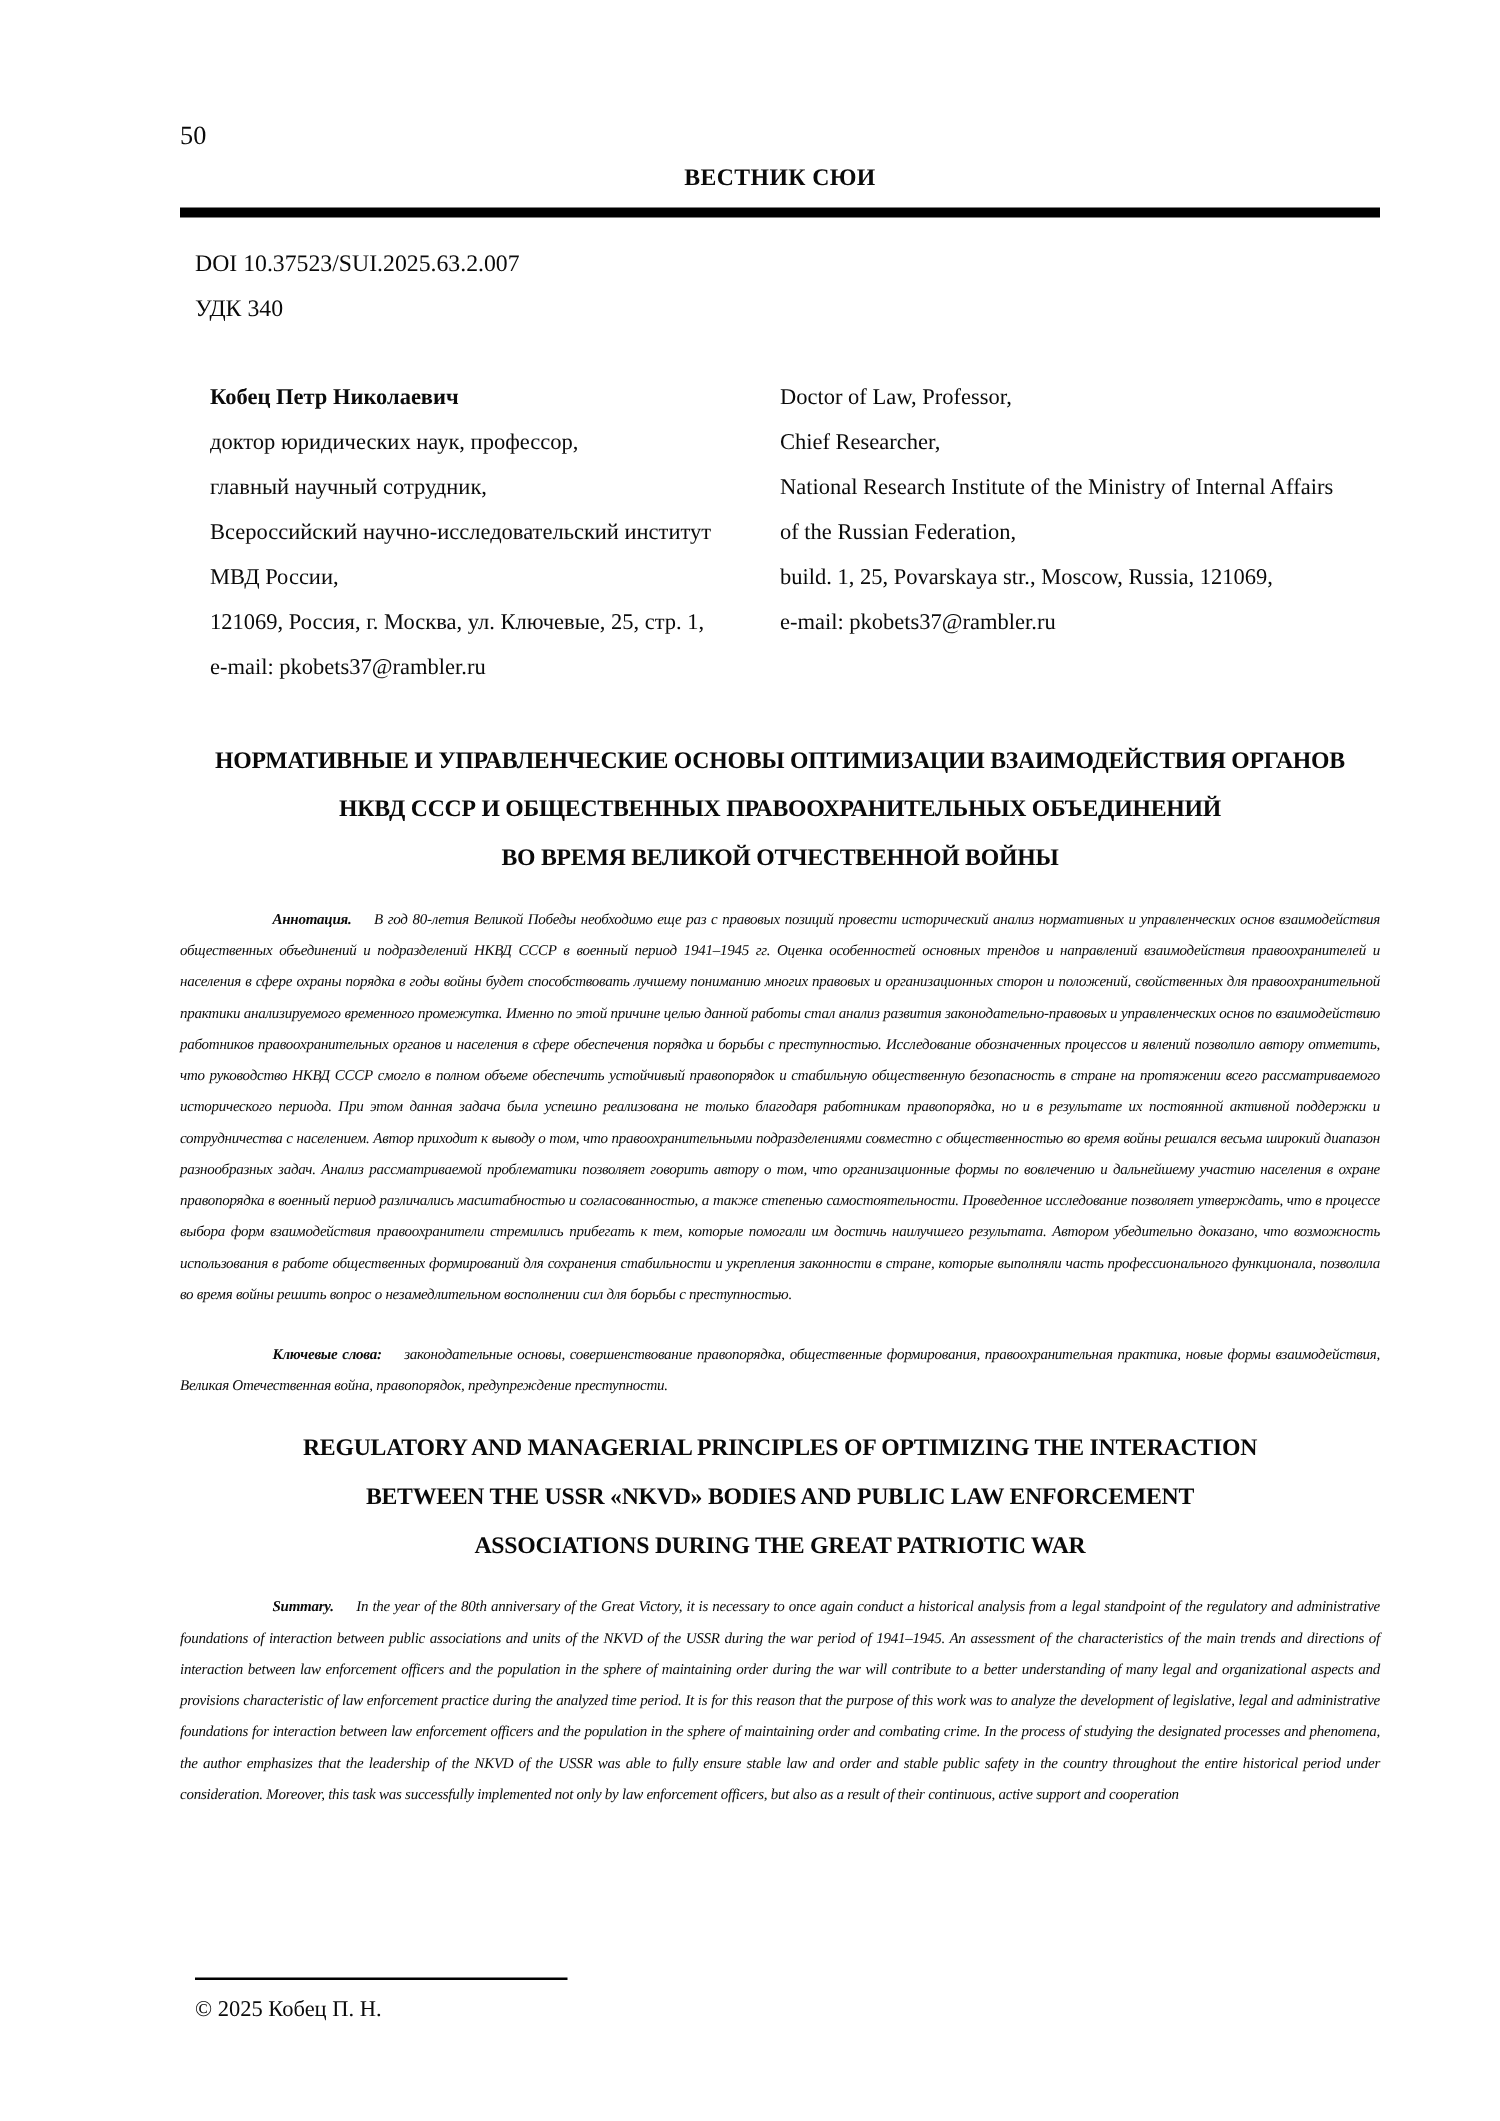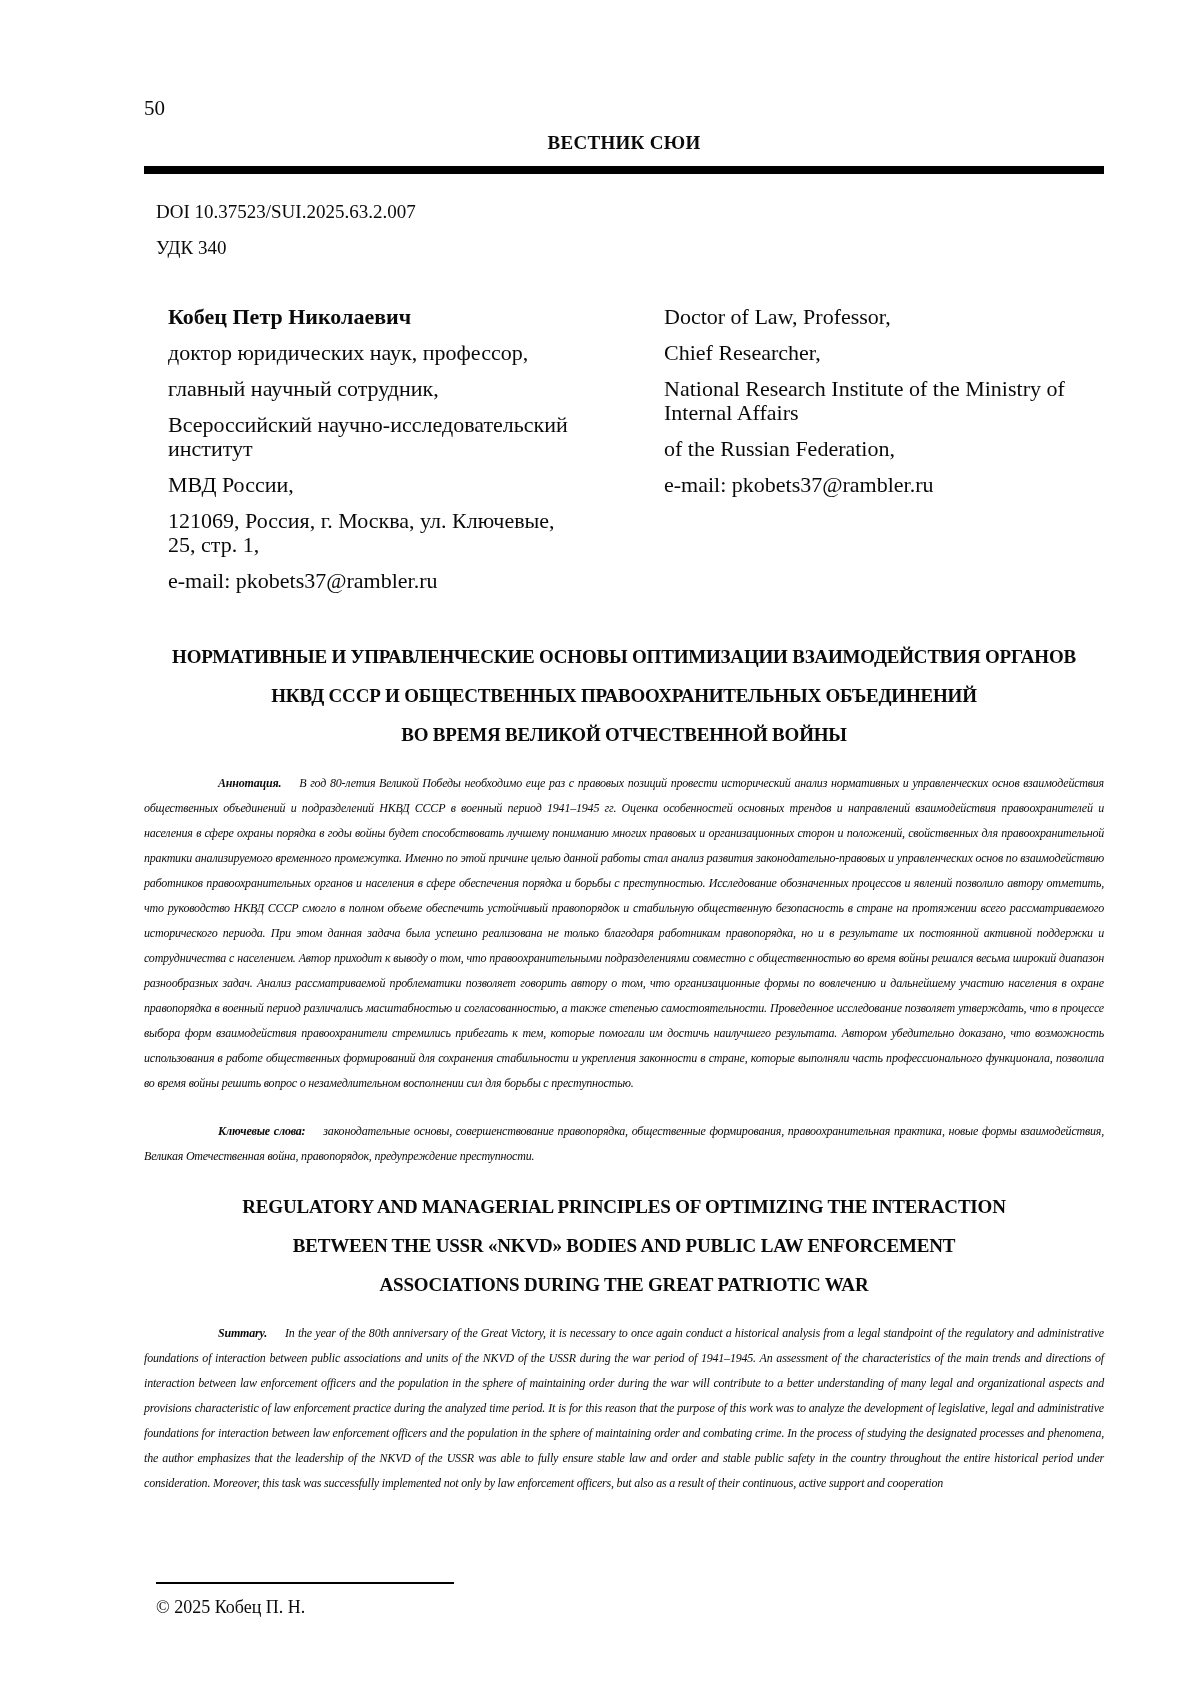--- a/index.html
+++ b/index.html
@@ -35,23 +35,22 @@
     border-bottom: 6px solid #000;
   }
   .meta-block {
     margin-top: 26px;
     font-size: 19px;
     line-height: 24px;
   }
   .authors {
     display: flex;
     margin-top: 21px;
-    font-size: 22px;
+    font-size: 18px;
     line-height: 24px;
-    gap: 40px;
   }
   .author-col-ru { width: 432px; flex: 0 0 432px; }
   .author-col-en { flex: 1 1 auto; }
   .author-name { font-weight: bold; }
   .title-ru, .title-en {
     text-align: center;
     font-weight: bold;
     font-size: 19px;
     line-height: 27px;
     letter-spacing: -0.2px;
@@ -111,20 +110,21 @@
       <div>Всероссийский научно-исследовательский институт</div>
       <div>МВД России,</div>
       <div>121069, Россия, г. Москва, ул. Ключевые, 25, стр. 1,</div>
       <div>e-mail: pkobets37@rambler.ru</div>
     </div>
     <div class="author-col-en">
       <div>Doctor of Law, Professor,</div>
       <div>Chief Researcher,</div>
       <div>National Research Institute of the Ministry of Internal Affairs</div>
       <div>of the Russian Federation,</div>
+      <div>build. 1, 25, Povarskaya str., Moscow, Russia, 121069,</div>
       <div>e-mail: pkobets37@rambler.ru</div>
     </div>
   </div>
 
   <div class="title-ru">
     <div>НОРМАТИВНЫЕ И УПРАВЛЕНЧЕСКИЕ ОСНОВЫ ОПТИМИЗАЦИИ ВЗАИМОДЕЙСТВИЯ ОРГАНОВ</div>
     <div>НКВД СССР И ОБЩЕСТВЕННЫХ ПРАВООХРАНИТЕЛЬНЫХ ОБЪЕДИНЕНИЙ</div>
     <div>ВО ВРЕМЯ ВЕЛИКОЙ ОТЧЕСТВЕННОЙ ВОЙНЫ</div>
   </div>
 

